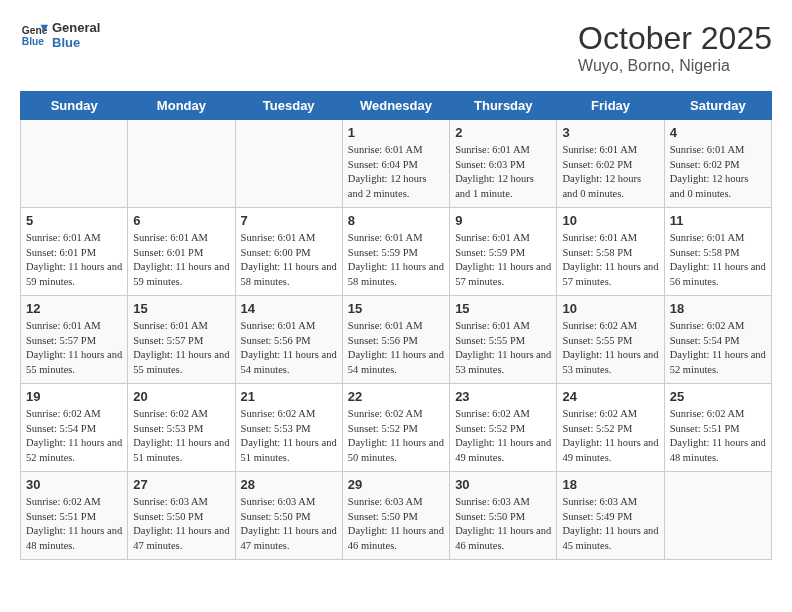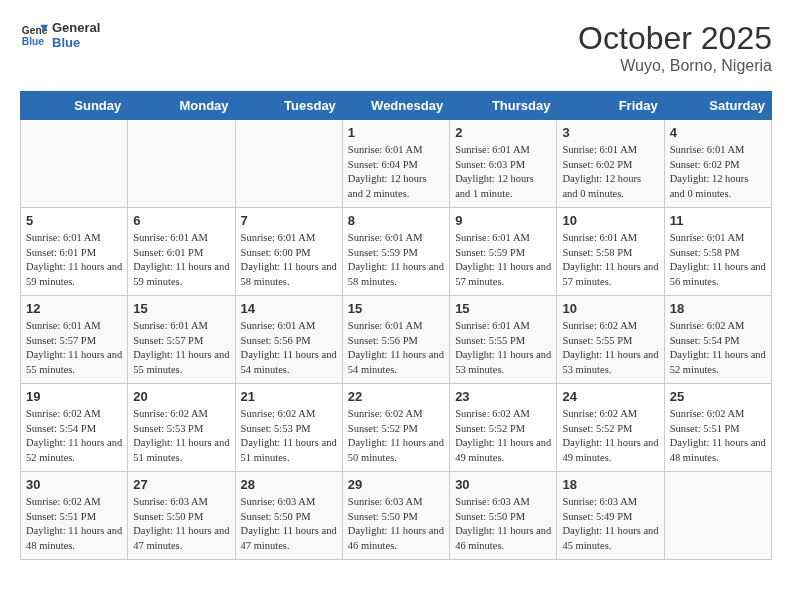--- a/index.html
+++ b/index.html
@@ -19,21 +19,20 @@
     .logo {
       display: flex;
       align-items: center;
       gap: 4px;
     }
     .logo-icon {
       width: 28px;
       height: 28px;
     }
     .title-block {
-      text-align: right;
     }
     .title-block h1 {
       font-size: 32px;
       font-weight: normal;
       color: #333;
     }
     .title-block h2 {
       font-size: 16px;
       font-weight: normal;
       color: #555;
@@ -42,21 +41,21 @@
       width: 100%;
       border-collapse: collapse;
       table-layout: fixed;
     }
     thead th {
       background: #2a6db5;
       color: #fff;
       padding: 6px 6px;
       font-size: 13px;
       font-weight: bold;
-      text-align: right;
+      text-align: center;
       border: 1px solid #2a6db5;
     }
     tbody td {
       border: 1px solid #ccc;
       vertical-align: top;
       padding: 5px 5px;
       font-size: 11px;
       color: #333;
       min-height: 80px;
       height: 88px;

